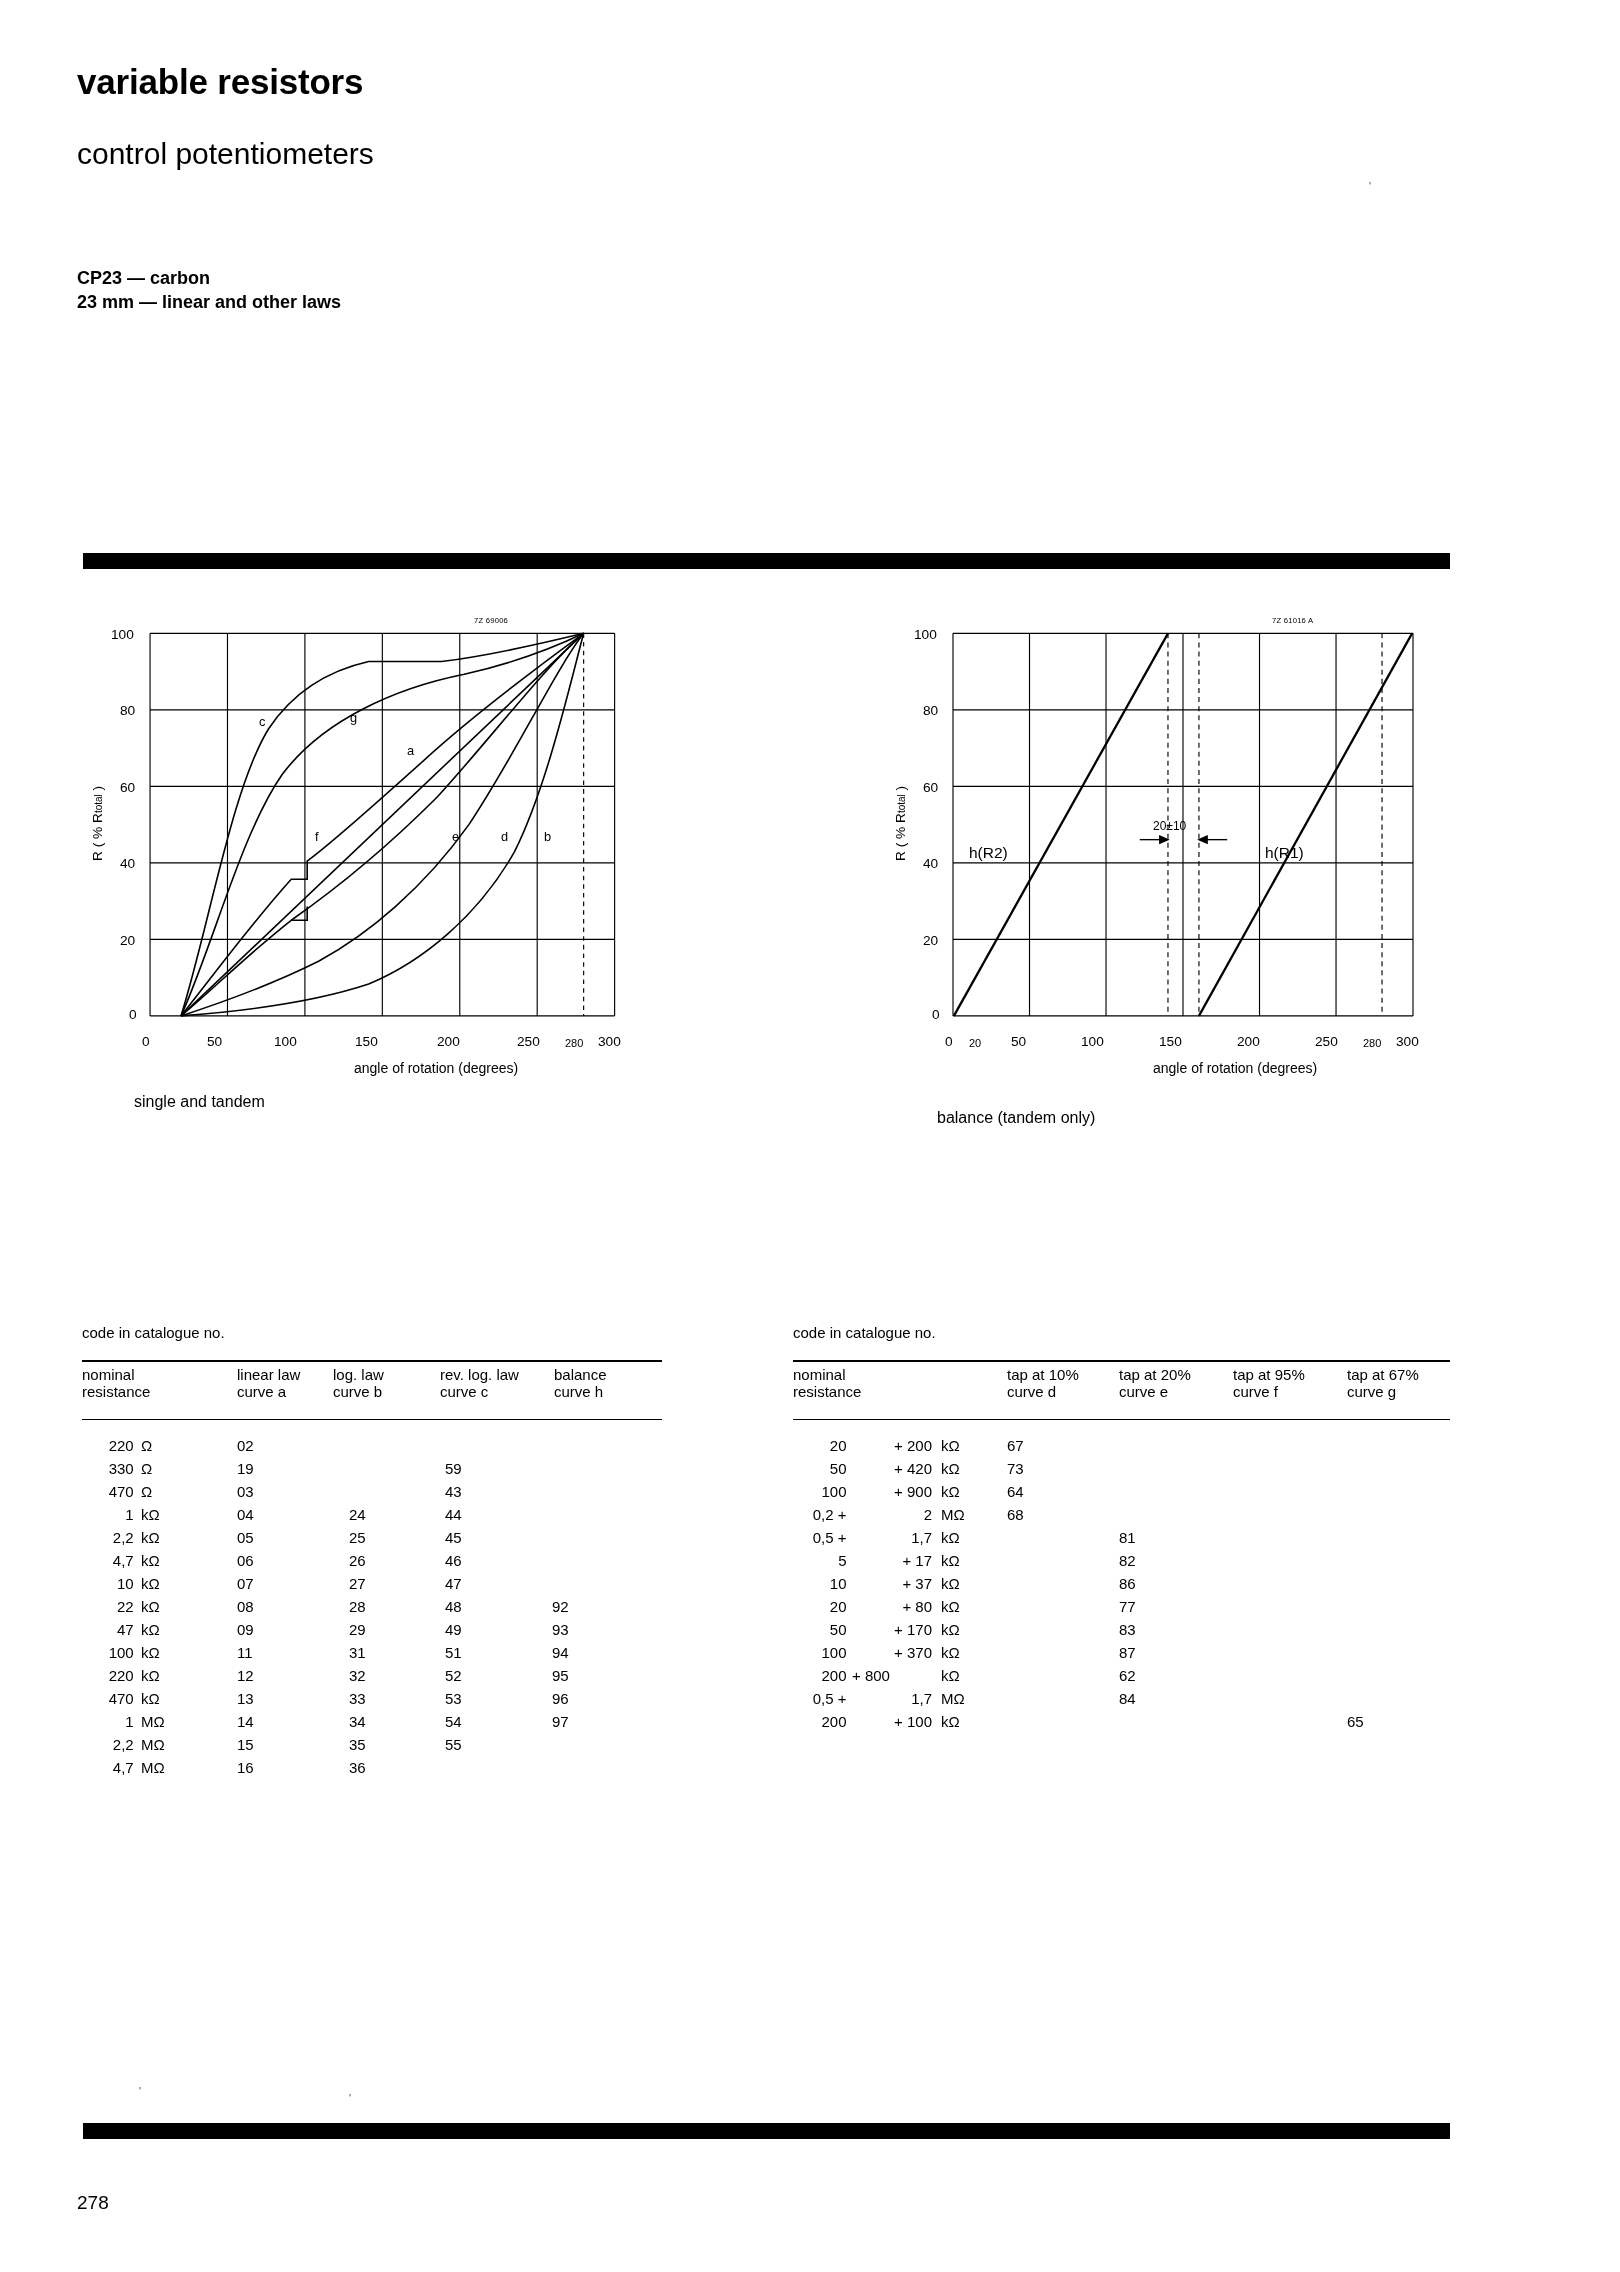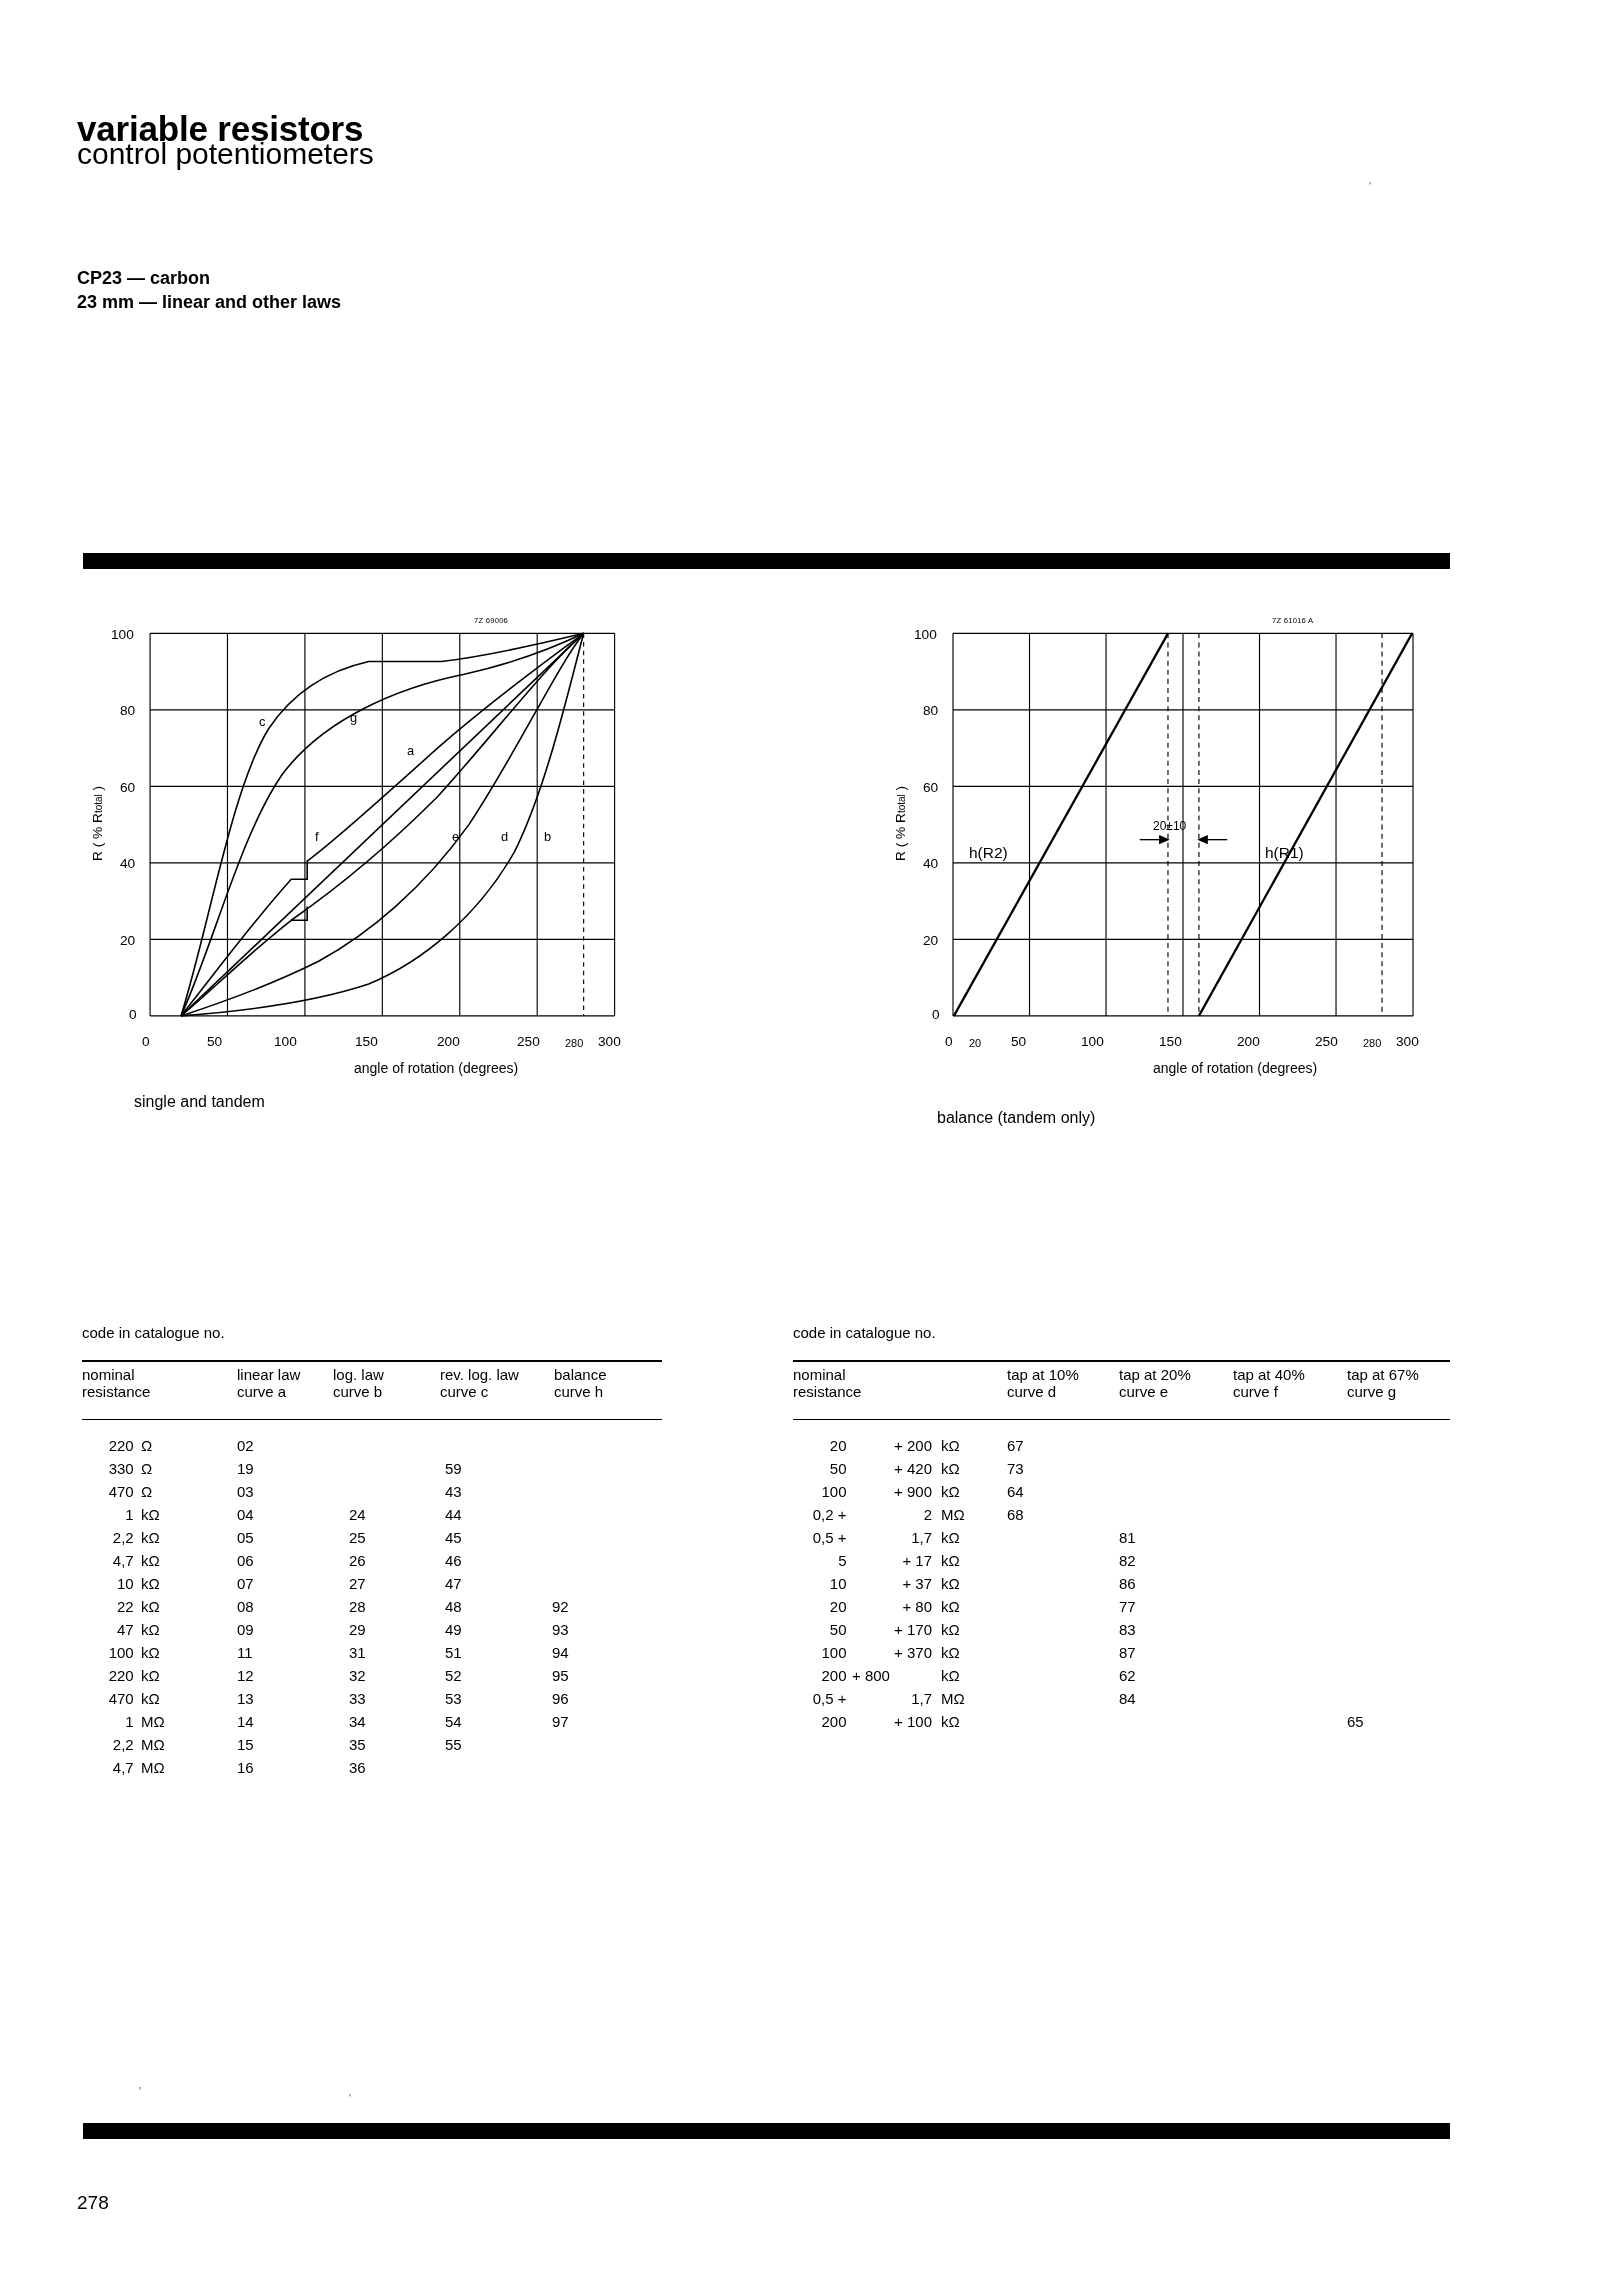--- a/index.html
+++ b/index.html
@@ -23,21 +23,20 @@
   }
 
   
   .title-main {
     position: absolute;
     left: 77px;
     top: 62px;
     font-size: 35px;
     font-weight: bold;
     letter-spacing: -0.2px;
-    margin-top: 47px;
   }
   .title-sub {
     position: absolute;
     left: 77px;
     top: 137px;
     font-size: 30px;
     font-weight: normal;
     letter-spacing: 0px;
   }
   .type-line1 {
@@ -501,21 +500,21 @@
         <col style="width:112px">
         <col style="width:114px">
         <col style="width:114px">
         <col style="width:103px">
       </colgroup>
       <tbody>
           <tr class="hdr-row">
         <td>nominal</td>
         <td>tap at 10%</td>
         <td>tap at 20%</td>
-        <td>tap at 40%</td>
+        <td>tap at 95%</td>
         <td>tap at 67%</td>
       </tr>
       <tr class="hdr-row">
         <td>resistance</td>
         <td>curve d</td>
         <td>curve e</td>
         <td>curve f</td>
         <td>curve g</td>
       </tr>
     </tbody>

